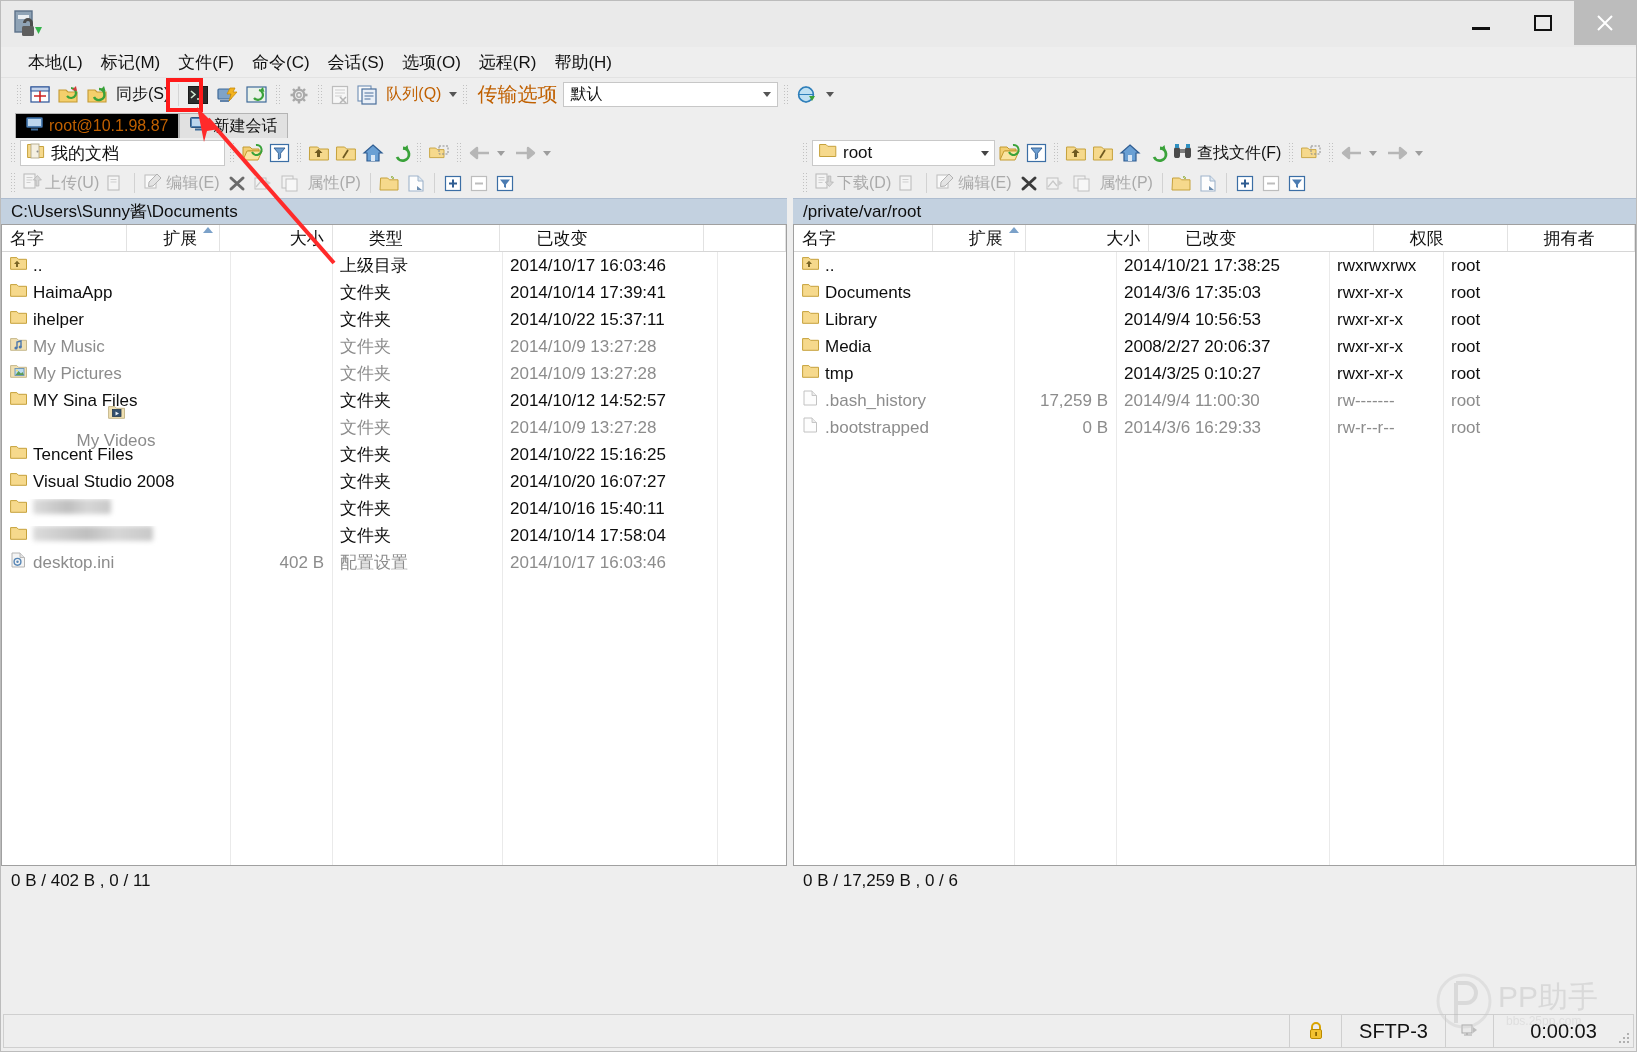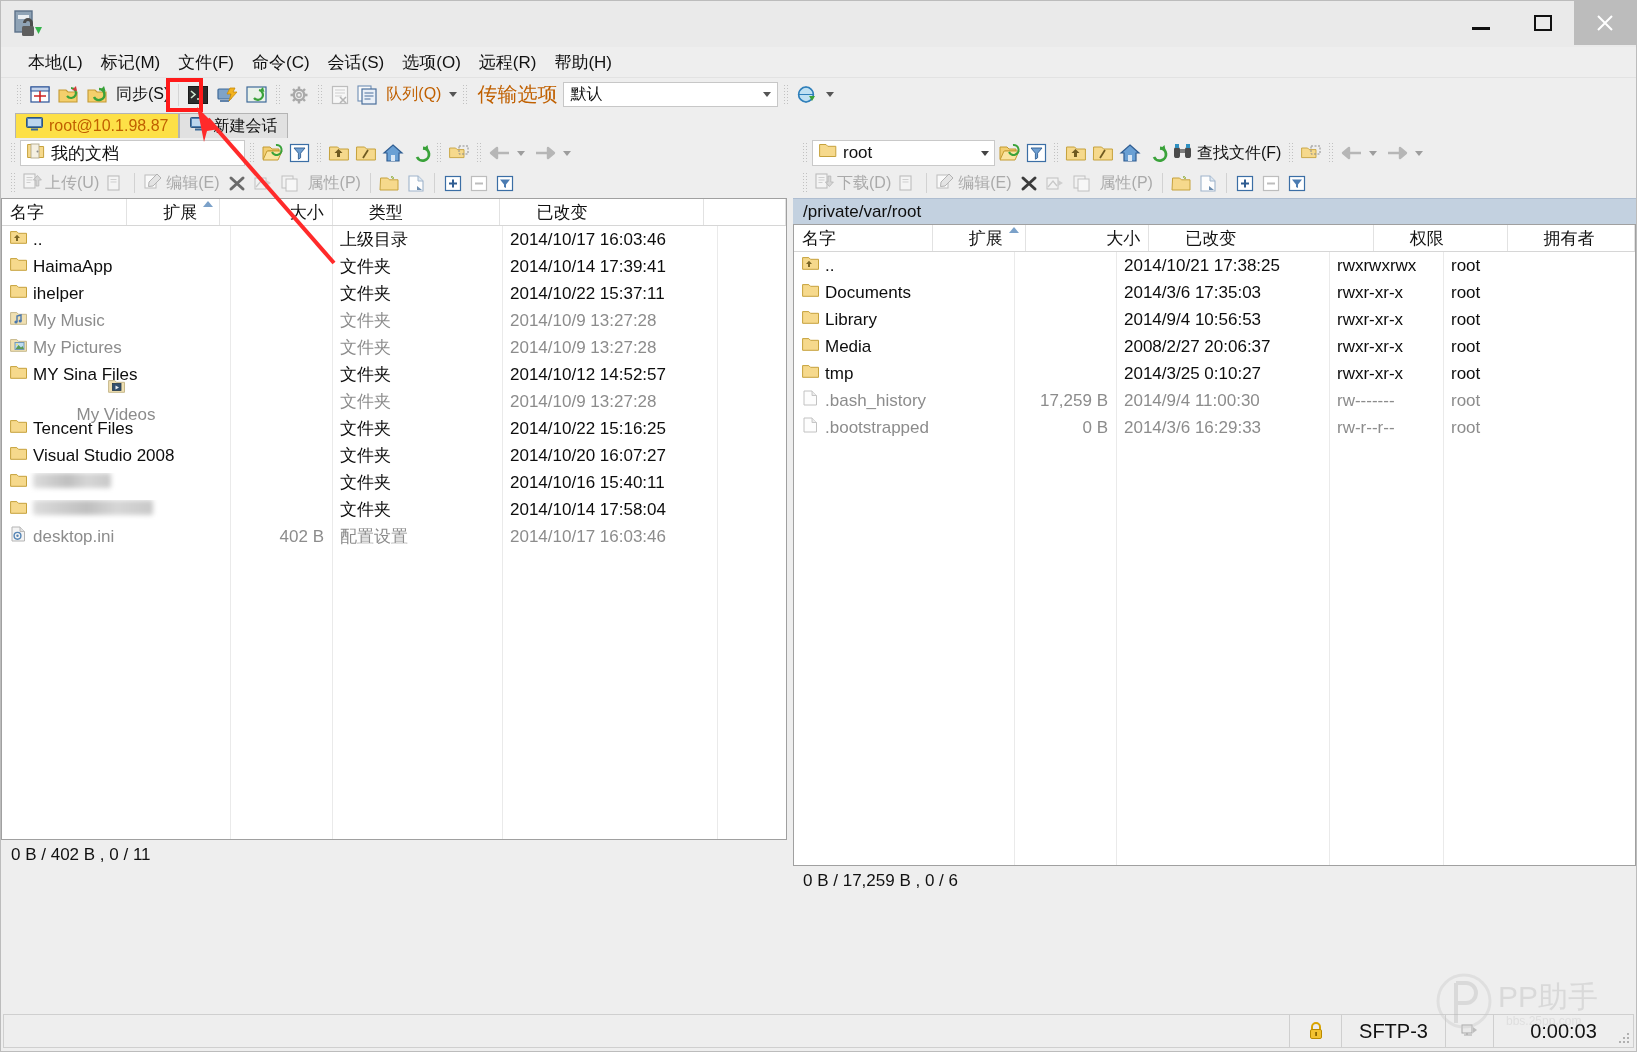--- a/index.html
+++ b/index.html
@@ -110,21 +110,21 @@
     padding-left: 14px;
     position: relative;
   }
   .tab {
     display: flex; align-items: center; gap: 6px;
     height: 25px; padding: 0 10px;
     font-size: 16px;
     border: 1px solid #b4b4b4; border-bottom: none;
     cursor: default; white-space: nowrap;
   }
-  .tab.active { background: #fde047; color: #c06000; }
+  .tab.active { background: #000000; color: #c06000; }
   .tab.inactive { background: #e1e1e1; color: #111; }
 
   
   .panes {
     display: flex;
     height: 727px;
     background: #eeeeee;
   }
   .pane { position: relative; }
   .pane-left { width: 786px; }
@@ -144,21 +144,21 @@
     padding: 0 6px;
     font-size: 17px; color: #111;
     position: relative;
   }
   .pathcombo .pcaret {
     position: absolute; right: 5px;
     width: 0; height: 0;
     border-left: 4px solid transparent; border-right: 4px solid transparent;
     border-top: 5px solid #444;
   }
-  .path-left { width: 225px; font-family: Liberation Serif, serif; }
+  .path-left { width: 205px; font-family: Liberation Serif, serif; }
   .path-right { width: 183px; }
 
   .filebar {
     height: 30px;
     display: flex; align-items: center;
     padding-left: 6px;
     background: #eeeeee;
   }
   .fb-btn {
     display: flex; align-items: center; gap: 4px;
@@ -584,20 +584,21 @@
           </svg>
         </div>
         <div class="fb-btn on">
           <svg width="18" height="17" viewBox="0 0 18 17">
             <rect x="1.5" y="1.5" width="15" height="14" fill="#fff" stroke="#3b6ea5" stroke-width="1.2"></rect>
             <path d="M4 4.5 h10 l-4 5 v3.5 l-2 -1 v-2.5 z" fill="#4b7cb2"></path>
           </svg>
         </div>
       </div>
 
+      <div class="pathheader">C:\Users\Sunny酱\Documents</div>
 
       <div class="listview">
         <div class="colhead">
           <div class="ch" style="width:152px">名字</div>
           <div class="ch" style="width:76px">
               <span>扩展</span>
               <span class="sortmark"></span>
             </div>
           <div class="ch right" style="width:102px">大小</div>
           <div class="ch" style="width:170px">类型</div>

